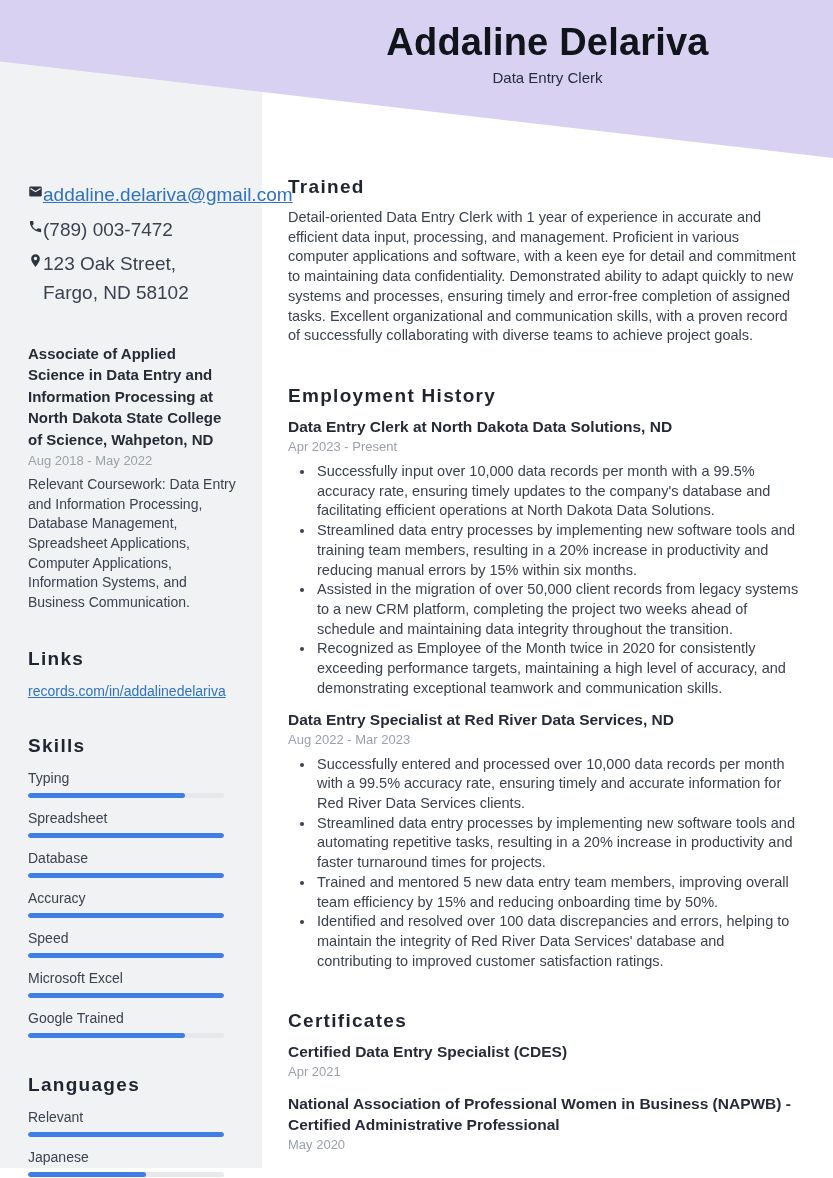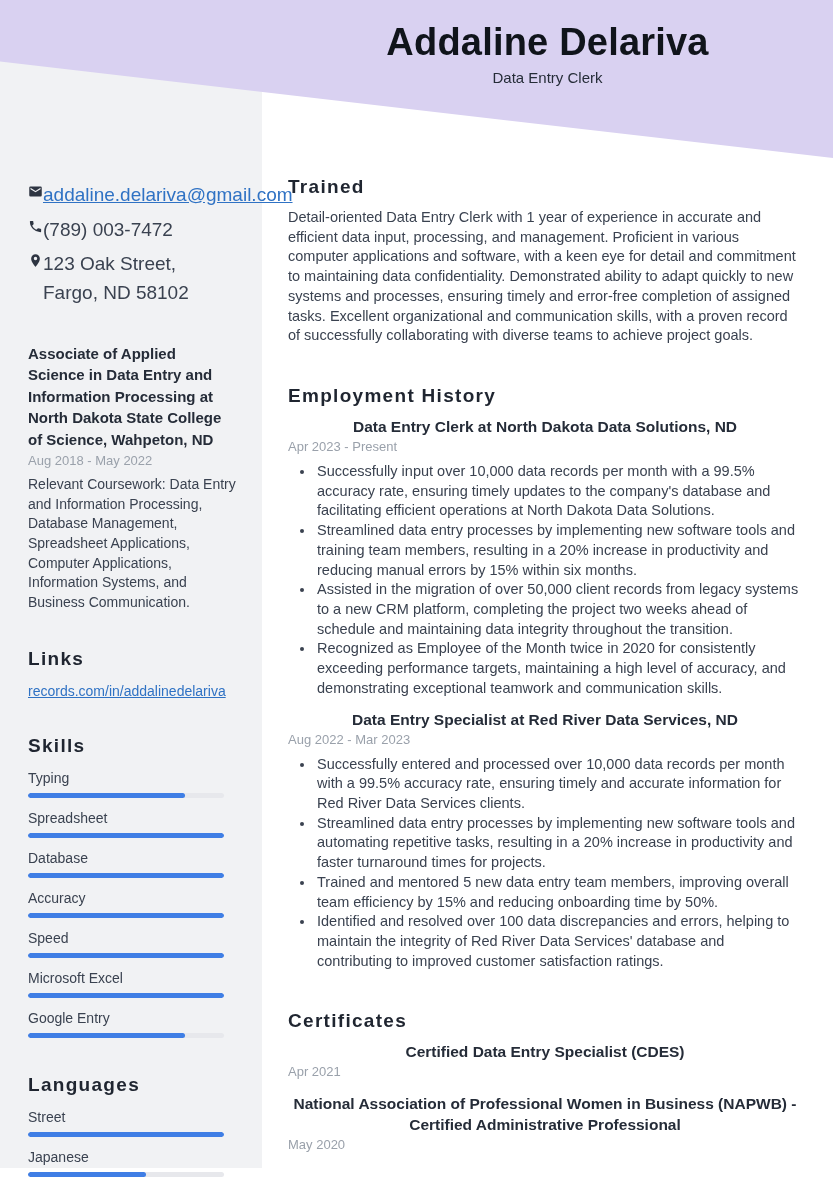--- a/index.html
+++ b/index.html
@@ -119,21 +119,20 @@
     line-height: 1.36;
     color: #3a4250;
   }
   .main-section { margin-top: 39px; }
   .job { margin-bottom: 11px; }
   .job-h3, .cert-h3 {
     font-size: 15.5px;
     font-weight: 700;
     color: #252c38;
     line-height: 1.35;
-    text-align: center;
   }
   .main-dates {
     margin-top: 1px;
     font-size: 13px;
     color: #9aa1ab;
   }
   .job ul {
     margin-top: 8px;
     padding-left: 27px;
   }
@@ -234,31 +233,31 @@
             <div class="bar-fill" style="width: 100%;"></div>
           </div>
       </div>
       <div class="skill-item">
         <div class="skill-name">Microsoft Excel</div>
         <div class="bar-track">
             <div class="bar-fill" style="width: 100%;"></div>
           </div>
       </div>
       <div class="skill-item">
-        <div class="skill-name">Google Entry</div>
+        <div class="skill-name">Google Trained</div>
         <div class="bar-track">
             <div class="bar-fill" style="width: 80%;"></div>
           </div>
       </div>
     </div>
 
     <div class="side-section">
       <h2 class="side-h2">Languages</h2>
       <div class="skill-item">
-        <div class="skill-name">Street</div>
+        <div class="skill-name">Relevant</div>
         <div class="bar-track">
             <div class="bar-fill" style="width: 100%;"></div>
           </div>
       </div>
       <div class="skill-item">
         <div class="skill-name">Japanese</div>
         <div class="bar-track">
             <div class="bar-fill" style="width: 60%;"></div>
           </div>
       </div>

